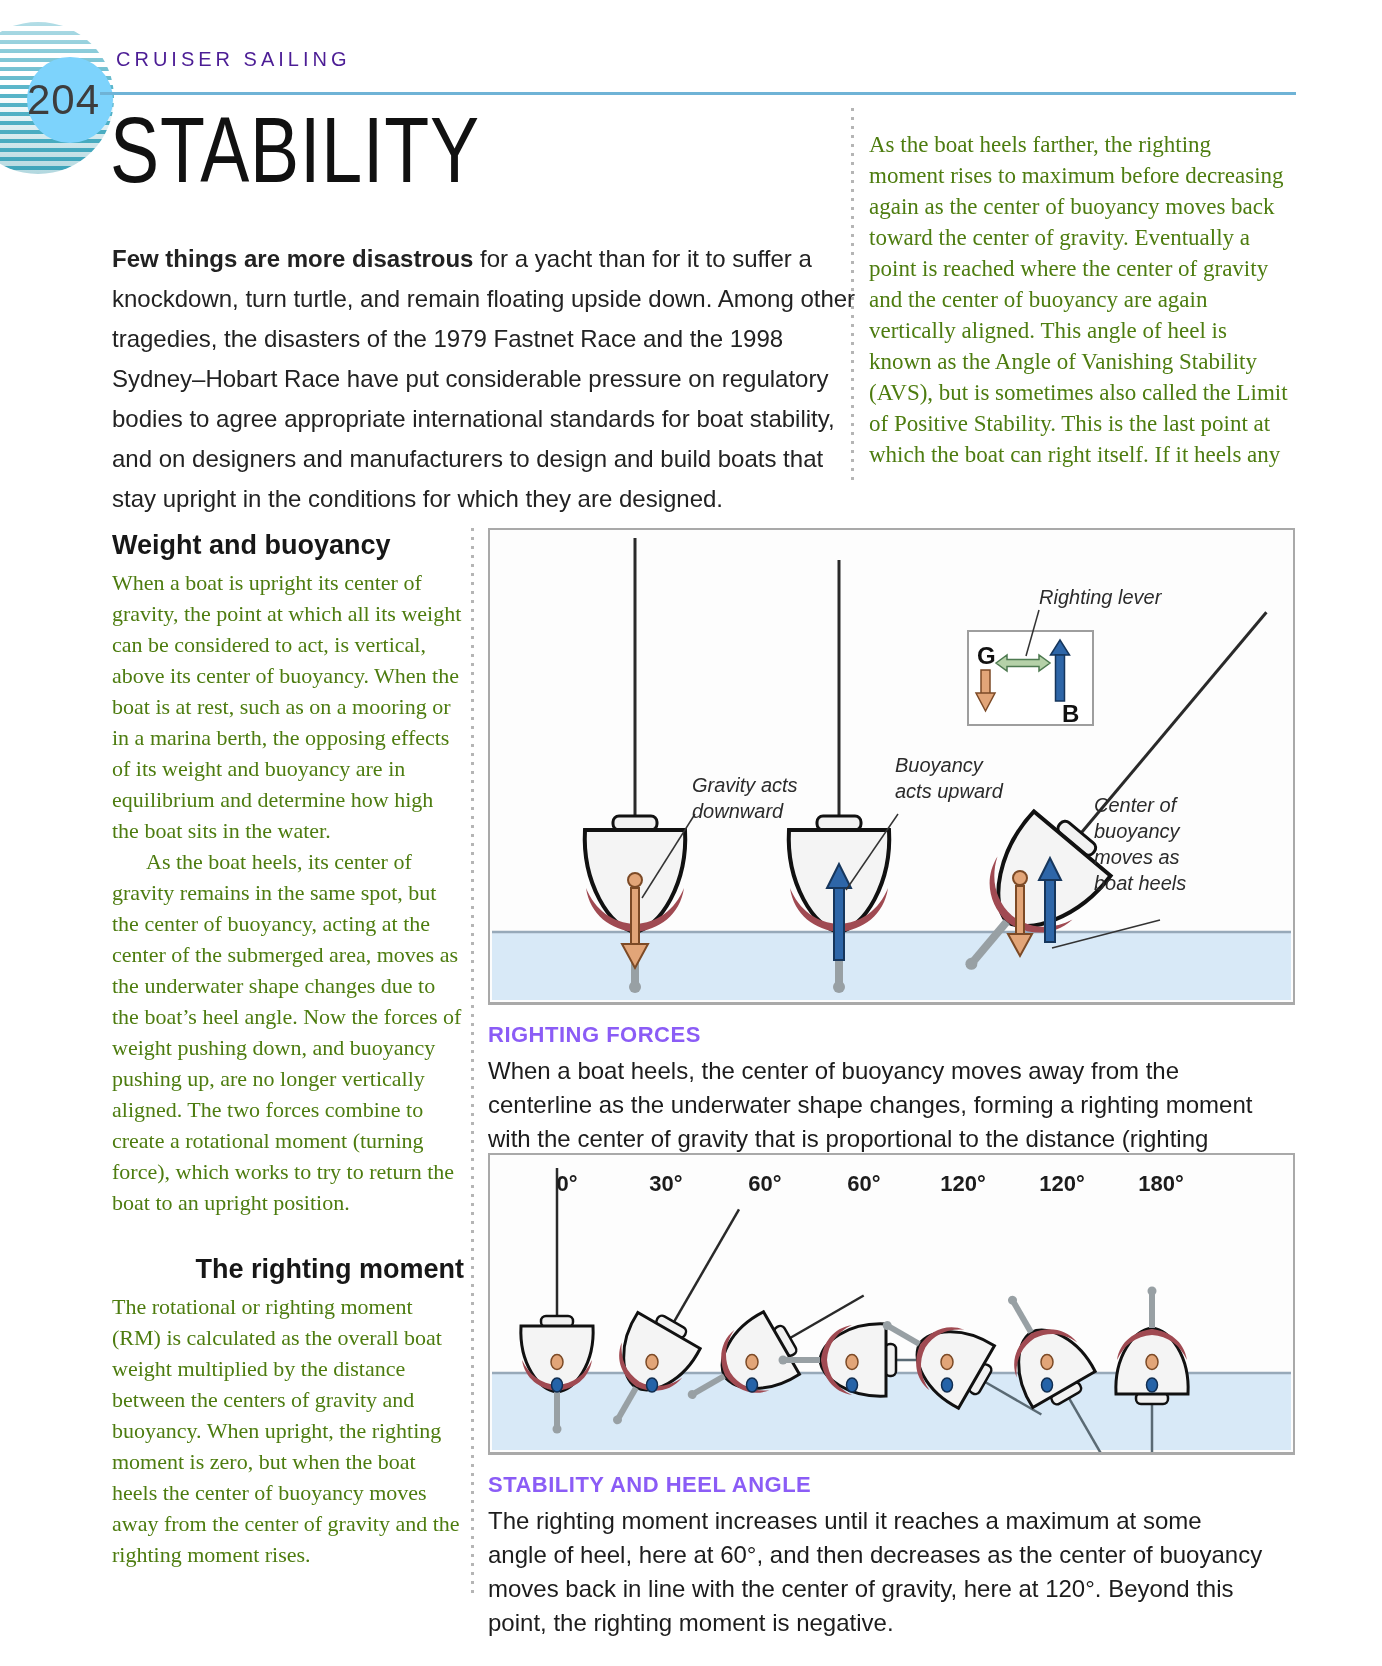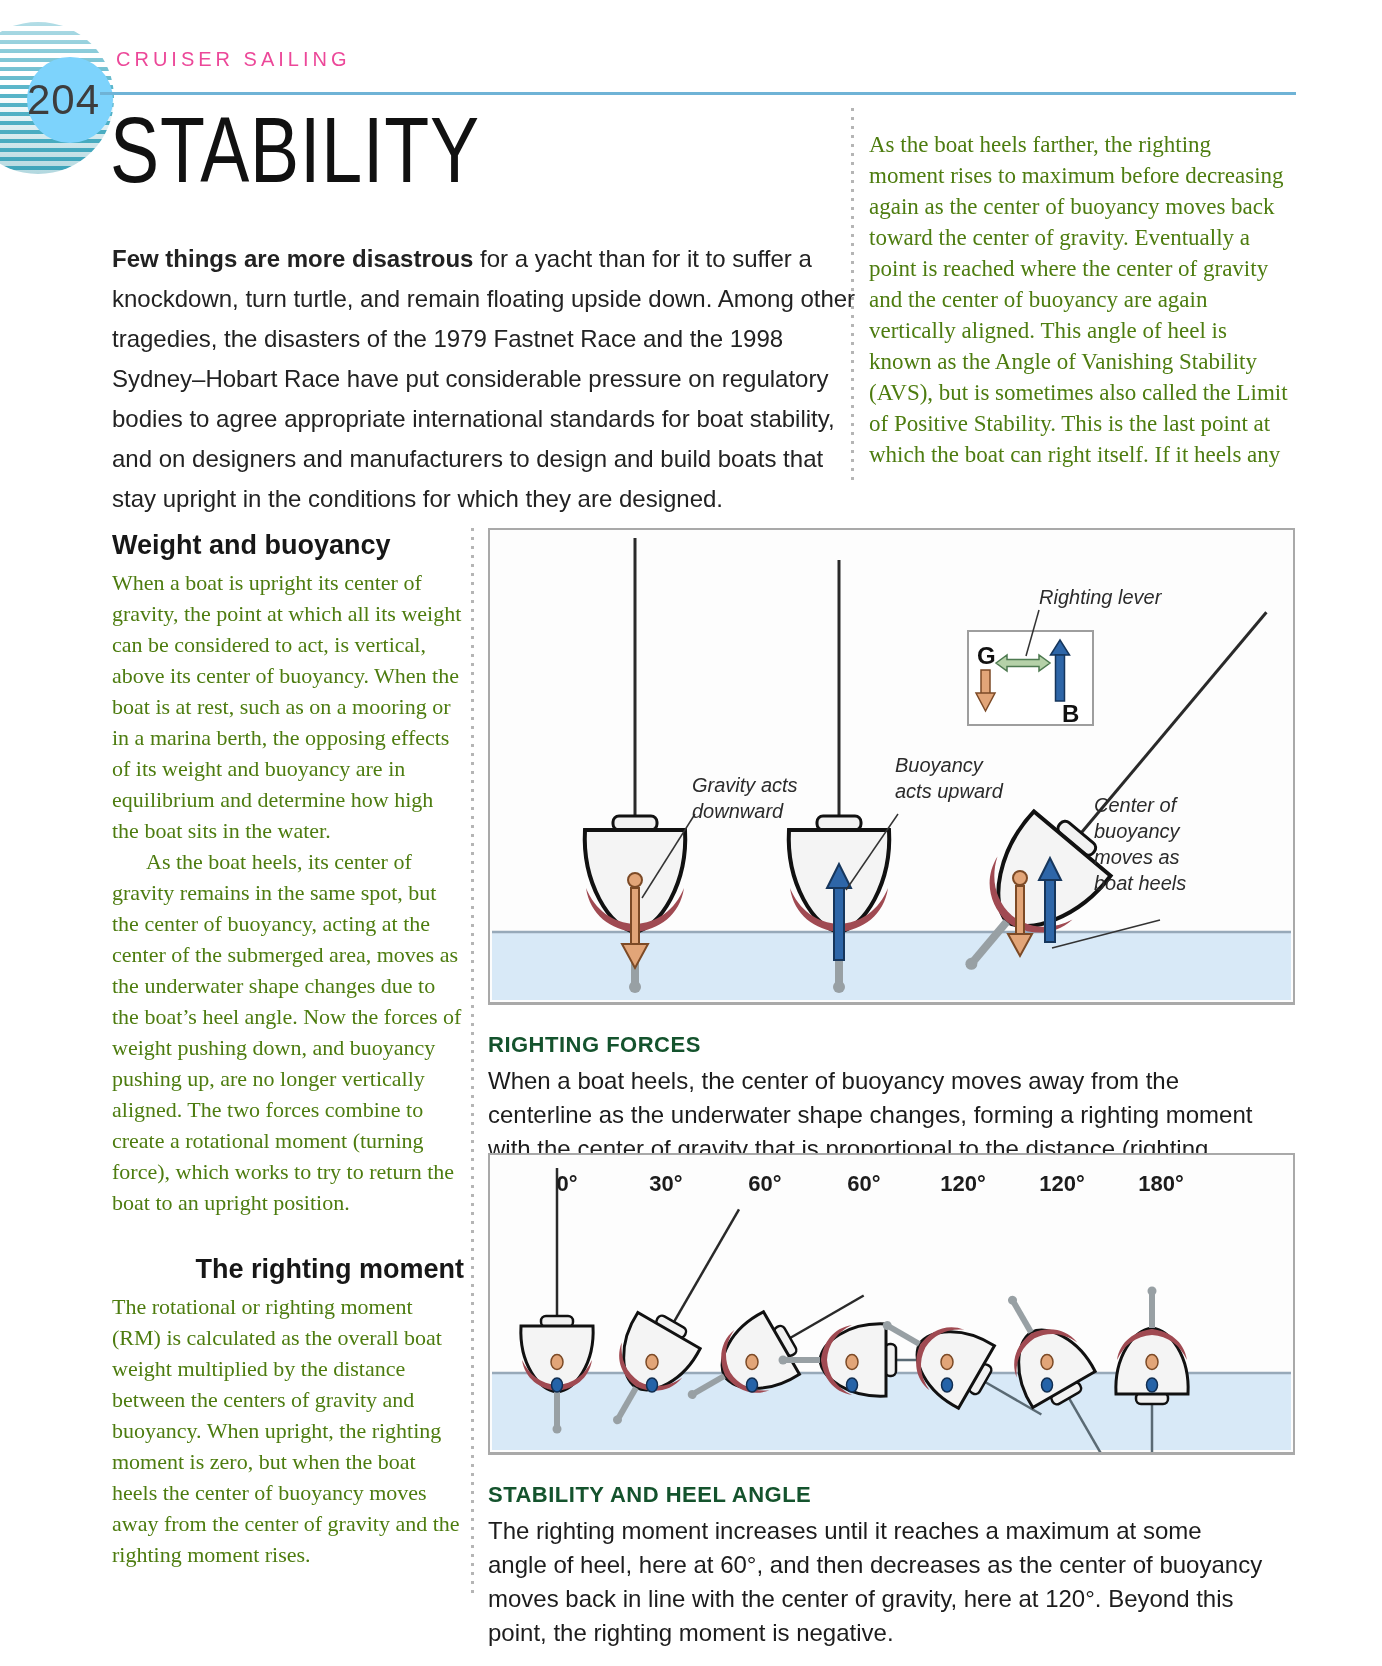--- a/index.html
+++ b/index.html
@@ -8,21 +8,21 @@
 
   
   .deco-stripes{position:absolute;left:-38px;top:22px;width:152px;height:152px;border-radius:50%;
     background-image:
       linear-gradient(180deg, rgba(255,255,255,.55) 0%, rgba(255,255,255,0) 45%, rgba(0,125,150,.30) 100%),
       repeating-linear-gradient(180deg,#58b5c9 0 4px,#ffffff 4px 9px);}
   .deco-num{position:absolute;left:27px;top:57px;width:86px;height:86px;border-radius:50%;background:#7dd3fc;
     display:flex;align-items:center;justify-content:flex-start;}
   .deco-num span{font-size:42px;font-weight:300;color:#3d3d3d;letter-spacing:1px;}
 
-  .kicker{position:absolute;left:116px;top:48px;font-size:20px;letter-spacing:4px;color:#ec4899;}
+  .kicker{position:absolute;left:116px;top:48px;font-size:20px;letter-spacing:4px;color:#4c1d95;}
   .rule{position:absolute;left:100px;top:92px;width:1196px;height:3px;background:#6fb3d6;}
 
   .title{position:absolute;left:110px;top:104px;font-size:92px;font-weight:200;color:#111;line-height:1;}
   .title .squeeze{display:inline-block;transform:scaleX(.8);transform-origin:left top;letter-spacing:1px;}
 
   .intro{position:absolute;left:112px;top:215px;width:758px;font-size:24px;line-height:40px;color:#222;}
   .intro b{font-weight:700;}
 
   .serif{font-family:"Liberation Serif",serif;color:#4d7c0f;}
   .rightcol{position:absolute;left:869px;top:106px;width:420px;font-size:23px;line-height:31px;}
@@ -41,21 +41,21 @@
     border:2px solid #a9a9a9;border-bottom-width:3px;box-sizing:border-box;}
   .fig1{top:528px;height:477px;}
   .fig2{top:1153px;height:302px;}
   .panel svg{position:absolute;left:0;top:0;}
 
   .diaglabel{position:absolute;font-size:20px;font-style:italic;color:#2b2b2b;line-height:26px;}
   .anglelabel{position:absolute;top:16px;transform:translateX(-50%);font-size:22px;font-weight:600;color:#1c1c1c;}
 
   .caption{position:absolute;left:488px;width:778px;}
   .cap1{top:1018px;} .cap2{top:1468px;}
-  .caption h4{margin:14px 0 6px 0;font-size:22px;font-weight:700;letter-spacing:.5px;color:#14532d;}
+  .caption h4{margin:4px 0 6px 0;font-size:22px;font-weight:700;letter-spacing:.5px;color:#8b5cf6;}
   .caption p{margin:0;font-size:24px;line-height:34px;color:#1c1c1c;}
 </style>
 </head>
 <body>
 
 <div id="page">
 
   <div class="deco-stripes"></div>
   <div class="deco-num">
     <span>204</span>

